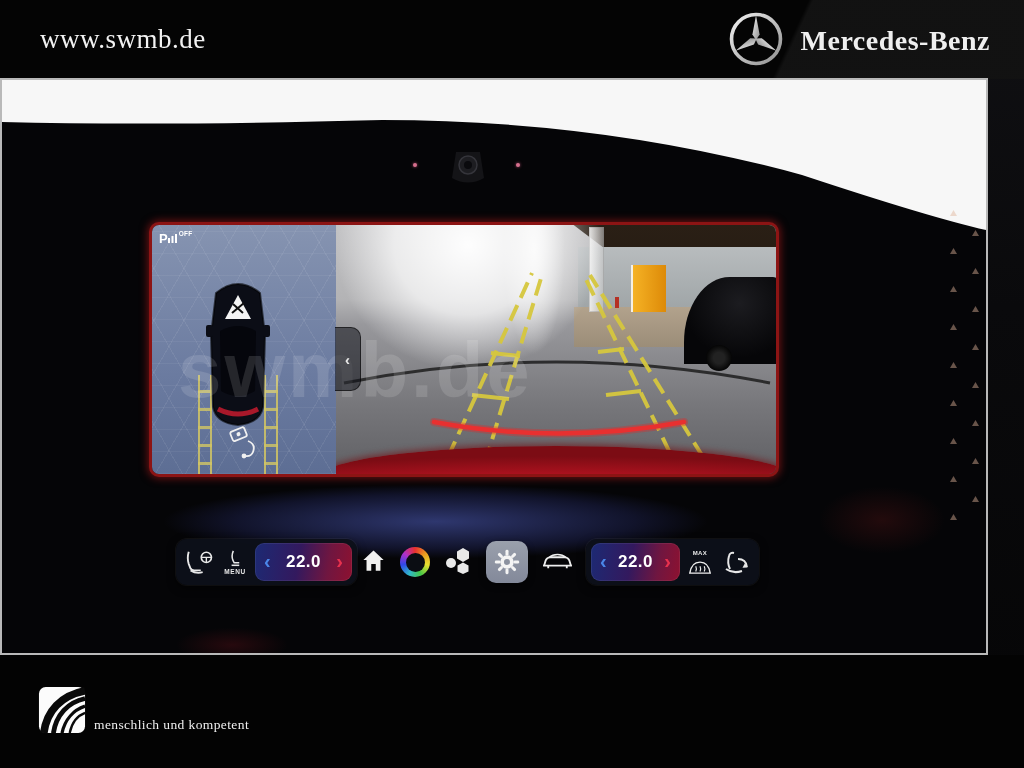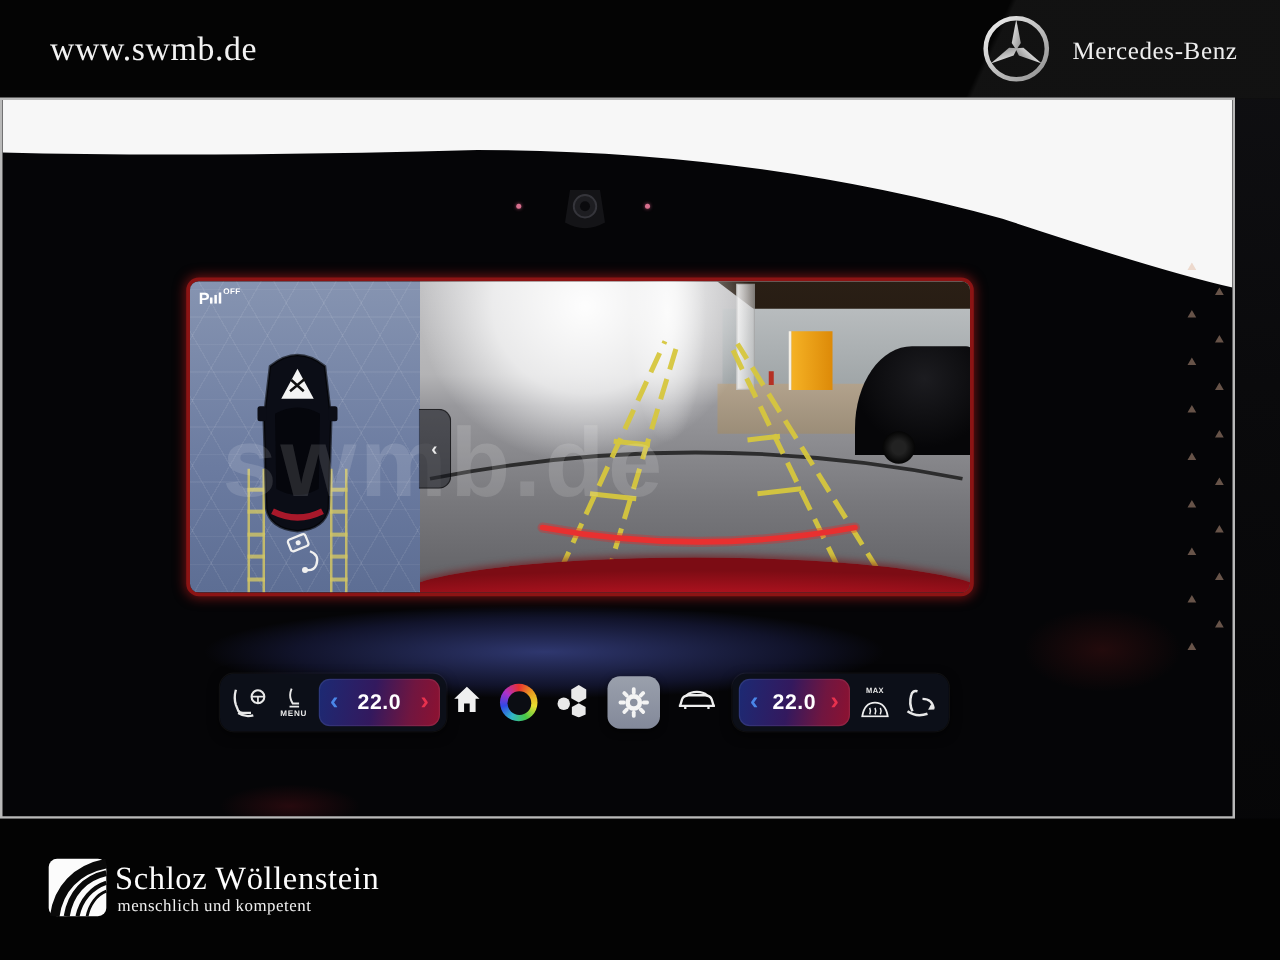--- a/index.html
+++ b/index.html
@@ -7,21 +7,21 @@
         background:linear-gradient(180deg,#101013 0%,#0a0a0c 40%,#050506 100%);
         font-family:"Liberation Sans",sans-serif;}
 
   
   .header{position:absolute;top:0;left:0;width:1024px;height:79px;background:#040404;overflow:hidden;}
   .header-sheen{position:absolute;right:0;top:0;width:430px;height:79px;
         background:linear-gradient(115deg,transparent 46%,rgba(255,255,255,.055) 47%);}
   .header-url{position:absolute;left:40px;top:24px;color:#f2f2f2;
         font-family:"Liberation Serif",serif;font-size:27px;letter-spacing:.5px;}
   .brand{position:absolute;right:34px;top:10px;display:flex;align-items:center;gap:16px;}
-  .brand-name{color:#efefef;font-family:"Liberation Serif",serif;font-size:20px;letter-spacing:.5px;}
+  .brand-name{color:#efefef;font-family:"Liberation Serif",serif;font-size:28px;letter-spacing:.5px;font-weight:bold;}
 
   
   .photo{position:absolute;top:78px;left:0;width:988px;height:577px;box-sizing:border-box;
         border:2px solid #b9b9b9;background:#050507;overflow:hidden;}
   .sky{position:absolute;top:0;left:0;}
   .mount{position:absolute;left:446px;top:70px;}
   .dot{position:absolute;width:4px;height:4px;border-radius:50%;background:#d76f8d;box-shadow:0 0 3px #b04c6c;}
   .glow-blue{position:absolute;left:130px;top:392px;width:660px;height:110px;
         background:radial-gradient(ellipse 55% 45% at 46% 45%,rgba(92,110,224,.48),rgba(60,70,170,.22) 55%,transparent 75%);}
   .glow-red-r{position:absolute;left:790px;top:380px;width:180px;height:120px;
@@ -354,17 +354,16 @@
   <div class="footer">
     <svg class="f-logo" width="48" height="48" viewBox="0 0 50 50">
       <rect x="1" y="1" width="48" height="48" rx="7" fill="#fcfcfc"></rect>
       <g stroke="#0a0a0a" fill="none">
         <path d="M6 49 C9 26 24 10 49 5" stroke-width="8"></path>
         <path d="M16 49 C19 30 31 17 49 13" stroke-width="5"></path>
         <path d="M25 49 C28 35 37 25 49 21" stroke-width="3.4"></path>
         <path d="M33 49 C35 39 41 31 49 28" stroke-width="2.4"></path>
       </g>
     </svg>
-    <div class="f-company">Schloz Wöllenstein</div>
     <div class="f-tagline">menschlich und kompetent</div>
   </div>
 
 </div>
 
 </body></html>

